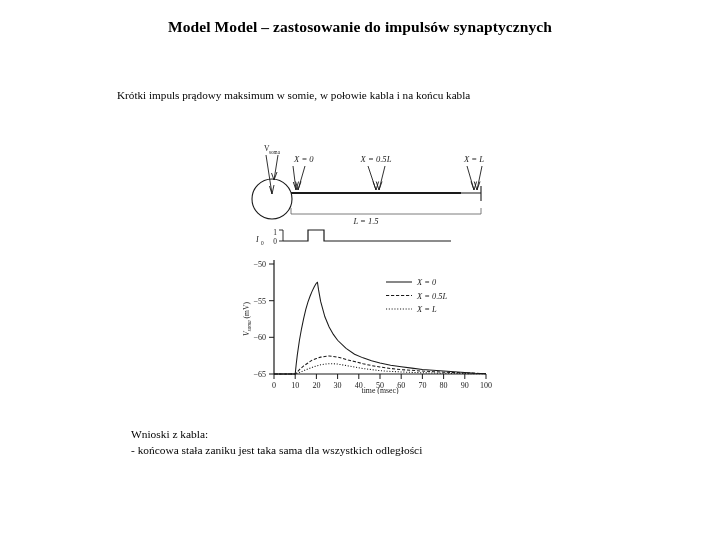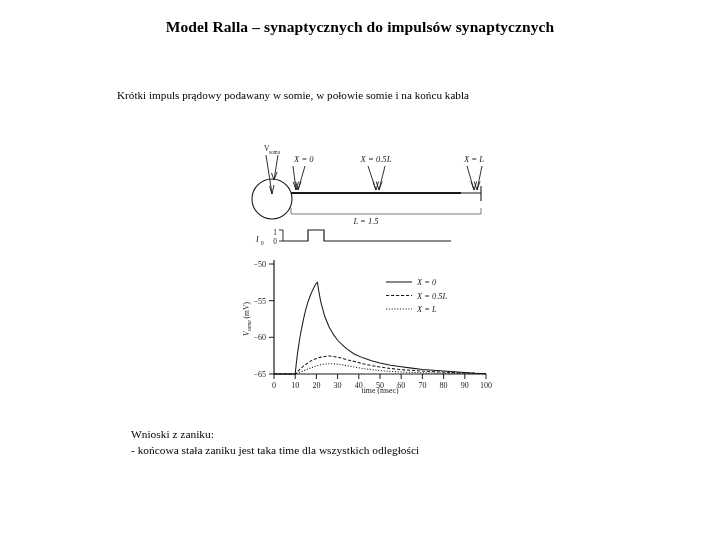--- a/index.html
+++ b/index.html
@@ -80,23 +80,23 @@
     font-family: "Liberation Serif", "DejaVu Serif", serif;
     font-style: italic;
     fill: #1a1a1a;
   }
 </style>
 </head>
 <body>
 
 <div class="slide">
 
-  <div class="title">Model Ralla – synaptycznych do impulsów synaptycznych</div>
-
-  <div class="subtitle">Krótki impuls prądowy podawany w somie, w połowie somie i na końcu kabla</div>
+  <div class="title">Model Model – zastosowanie do impulsów synaptycznych</div>
+
+  <div class="subtitle">Krótki impuls prądowy maksimum w somie, w połowie kabla i na końcu kabla</div>
 
   <div class="figure">
     <svg width="290" height="258" viewBox="0 0 290 258" xmlns="http://www.w3.org/2000/svg">
 
       <g>
 
         <circle cx="36" cy="63" r="20" fill="none" stroke="#1a1a1a" stroke-width="1.1"></circle>
 
         <line x1="55" y1="57" x2="225" y2="57" stroke="#1a1a1a" stroke-width="2"></line>
         <line x1="225" y1="57" x2="245" y2="57" stroke="#8a8a8a" stroke-width="2"></line>
@@ -213,17 +213,17 @@
             <line x1="150" x2="176" y1="159.5" y2="159.5" stroke="#1a1a1a" stroke-width="1.05" stroke-dasharray="3.2,1.8"></line>
             <text x="181" y="162.5" font-size="8.4" class="fig-txt-i">X = 0.5L</text>
             <line x1="150" x2="176" y1="173" y2="173" stroke="#1a1a1a" stroke-width="1.05" stroke-dasharray="1.1,1.7"></line>
             <text x="181" y="176" font-size="8.4" class="fig-txt-i">X = L</text>
           </g>
       </g>
     </svg>
   </div>
 
   <div class="conclusions">
-    <div>Wnioski z zaniku:</div>
-    <div>- końcowa stała zaniku jest taka time dla wszystkich odległości</div>
+    <div>Wnioski z kabla:</div>
+    <div>- końcowa stała zaniku jest taka sama dla wszystkich odległości</div>
   </div>
 
 </div>
 
 </body></html>

